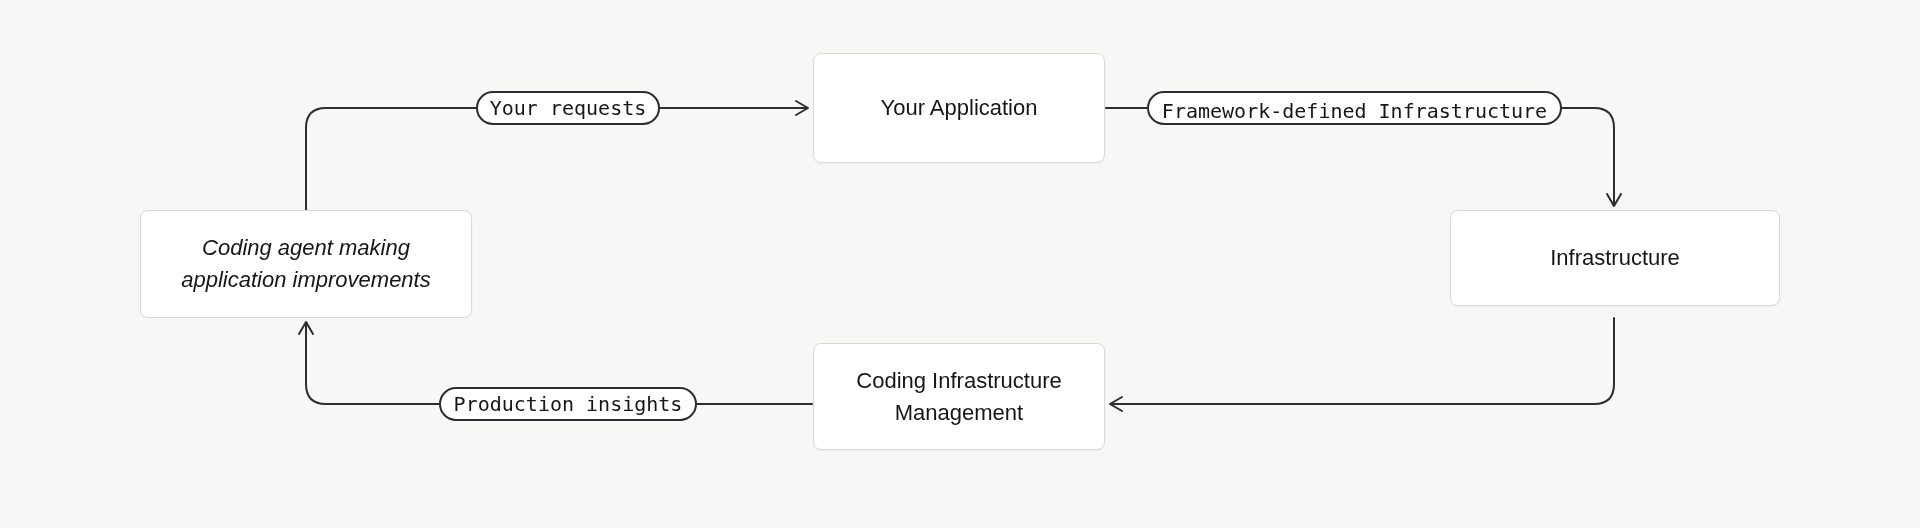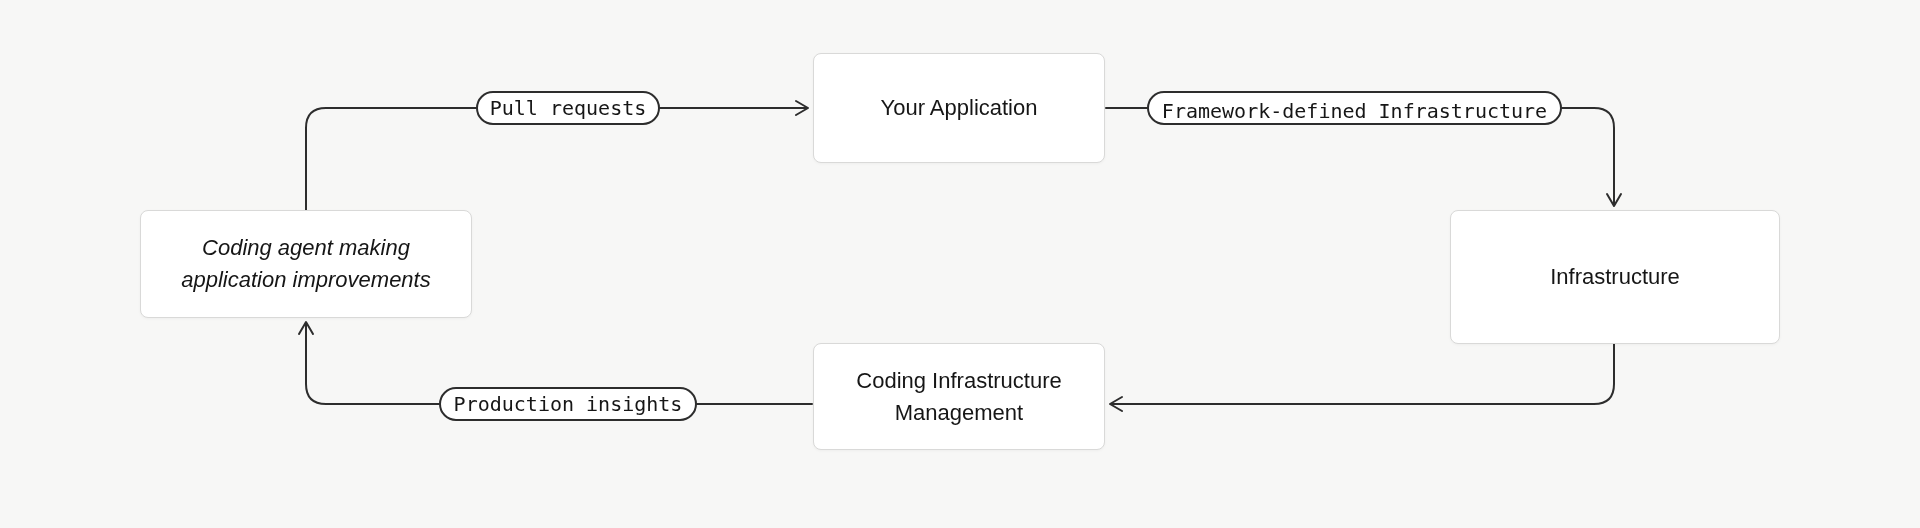--- a/index.html
+++ b/index.html
@@ -42,21 +42,21 @@
     align-items: center;
     justify-content: center;
     text-align: center;
     font-size: 22px;
     line-height: 32px;
     color: var(--text);
   }
   .node .node-label { display: block; }
   .node-coding-agent      { left: 140px;  top: 210px; width: 332px; height: 108px; padding: 0 20px; font-style: italic; }
   .node-your-application  { left: 813px;  top: 53px;  width: 292px; height: 110px; padding: 0 12px; }
-  .node-infrastructure    { left: 1450px; top: 210px; width: 330px; height: 134px; padding: 0 12px; }
+  .node-infrastructure    { left: 1450px; top: 210px; width: 330px; height: 96px; padding: 0 12px; }
   .node-agentic           { left: 813px;  top: 343px; width: 292px; height: 107px; padding: 0 10px; }
   .pill {
     position: absolute;
     height: 34px;
     background: var(--node-fill);
     border: 2px solid var(--line);
     border-radius: 17px;
     display: flex;
     align-items: center;
     justify-content: center;
@@ -111,21 +111,21 @@
 
   <div class="node node-infrastructure">
     <span class="node-label">Infrastructure</span>
   </div>
 
   <div class="node node-agentic">
     <span class="node-label">Coding Infrastructure Management</span>
   </div>
 
   <div class="pill pill-pull-requests">
-    <span>Pull requests</span>
+    <span>Your requests</span>
   </div>
 
   <div class="pill pill-framework">
     <span>Framework-defined Infrastructure</span>
   </div>
 
 
   <div class="pill pill-production">
     <span>Production insights</span>
   </div>

